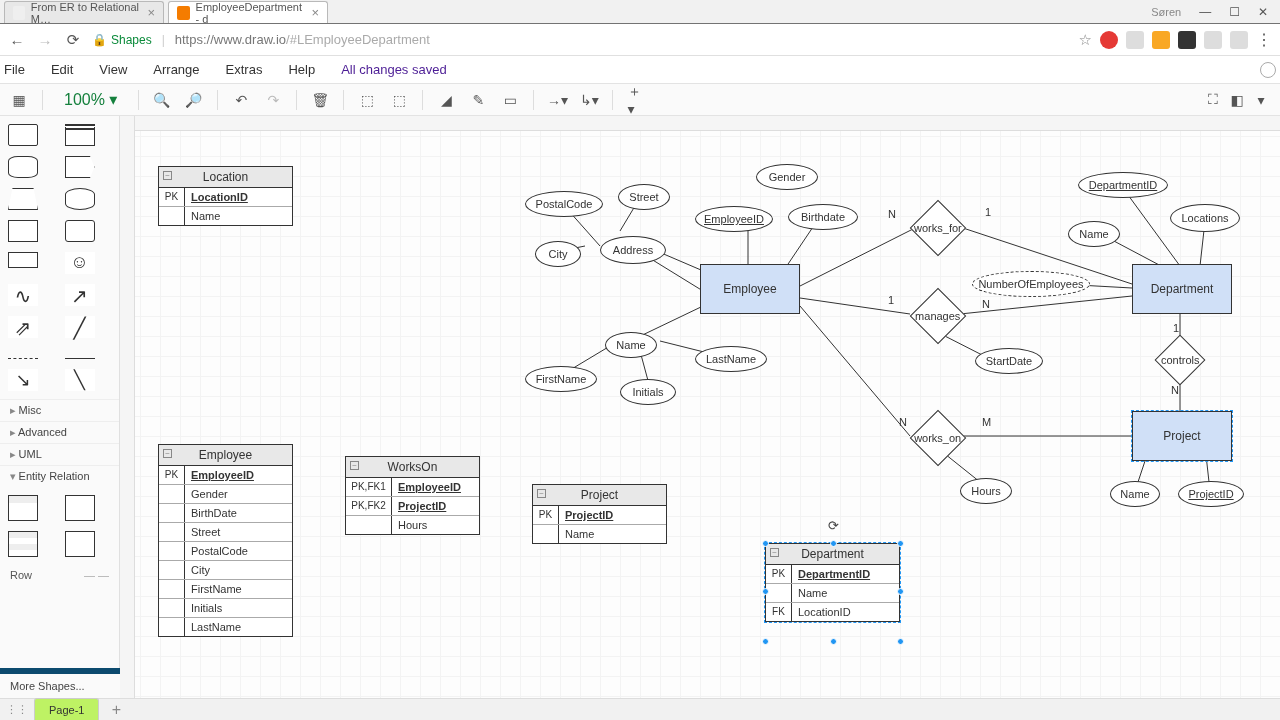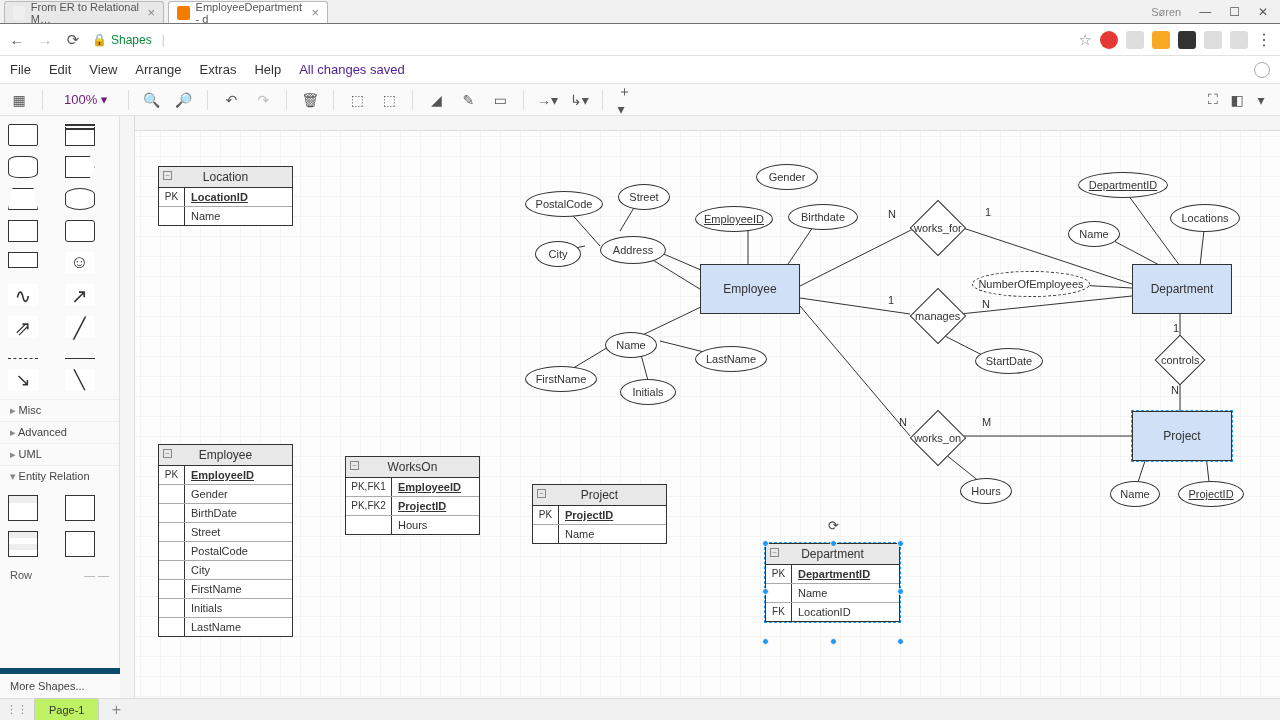--- a/index.html
+++ b/index.html
@@ -10,27 +10,27 @@
 .favicon{width:14px;height:14px;background:#efefef;border-radius:2px;display:inline-block}
 .favicon.orange{background:#f57c00}
 .closex{color:#888;font-size:13px}
 .winctl{margin-left:auto;display:flex;gap:18px;padding:0 12px;height:100%;align-items:center;color:#555}
 .addressbar{height:32px;display:flex;align-items:center;padding:0 8px;gap:10px;border-bottom:1px solid #e0e0e0}
 .navbtn{width:18px;height:18px;display:flex;align-items:center;justify-content:center;color:#555;font-size:15px}
 .secure{color:#0a8a3a;font-size:12px;display:flex;align-items:center;gap:4px}
 .url{color:#777;font-size:13px}
 .exticons{margin-left:auto;display:flex;gap:8px;align-items:center}
 .ext{width:18px;height:18px;border-radius:3px;background:#ddd;display:inline-block}
-.menubar{height:28px;display:flex;align-items:center;padding:0 10px;gap:18px;font-size:13px;border-bottom:1px solid #e3e3e3}
+.menubar{height:28px;display:flex;align-items:center;padding:0 4px;gap:26px;font-size:13px;border-bottom:1px solid #e3e3e3}
 .menubar .status{color:#4c1d95}
 .globe{margin-left:auto;width:16px;height:16px;border:1px solid #aaa;border-radius:50%}
 .toolbar{height:32px;display:flex;align-items:center;padding:0 10px;gap:14px;border-bottom:1px solid #e3e3e3;background:#fafafa}
 .tool{width:18px;height:18px;color:#555;display:flex;align-items:center;justify-content:center;font-size:14px}
 .sep{width:1px;height:20px;background:#ddd}
-.zoom{font-size:13px;color:#701a75;padding:2px 6px;border:1px solid transparent}
+.zoom{font-size:16px;color:#15803d;padding:2px 6px;border:1px solid transparent}
 .workspace{display:flex;height:calc(720px - 24px - 32px - 28px - 32px - 22px)}
 .sidebar{width:120px;background:#fafafa;border-right:1px solid #e0e0e0;overflow:hidden}
 .shapes{display:grid;grid-template-columns:1fr 1fr;gap:10px;padding:8px}
 .shp{width:30px;height:22px;border:1.5px solid #333;background:#fff}
 .shp.none{border:none}
 .cat{padding:4px 10px;font-size:11px;color:#444;border-top:1px solid #eee}
 .cat::before{content:"▸ ";color:#888}
 .cat.open::before{content:"▾ "}
 .more{position:absolute;bottom:22px;left:0;width:120px;padding:6px 10px;font-size:11px;color:#444;border-top:6px solid #0c4a6e;background:#fafafa}
 .canvas{flex:1;position:relative;background:#fdfdfd;background-image:linear-gradient(#f3f3f3 1px,transparent 1px),linear-gradient(90deg,#f3f3f3 1px,transparent 1px);background-size:20px 20px;overflow:hidden}
@@ -92,20 +92,23 @@
 
 <div class="addressbar">
   <div class="navbtn">←</div>
   <div class="navbtn" style="color:#bbb">→</div>
   <div class="navbtn">⟳</div>
   <div class="secure">
     <span>🔒</span>
     <span>Shapes</span>
   </div>
   <span style="color:#ccc">|</span>
+  <span class="url">
+    <span>https://www.draw.io</span><span style="color:#aaa">/#LEmployeeDepartment</span>
+  </span>
   <div class="exticons">
     <span style="color:#888;font-size:15px">☆</span>
     <span class="ext" style="background:#e53935;border-radius:50%"></span>
     <span class="ext"></span>
     <span class="ext" style="background:#f9a825"></span>
     <span class="ext" style="background:#333"></span>
     <span class="ext"></span>
     <span class="ext"></span>
     <span style="font-size:16px;color:#555">⋮</span>
   </div>

